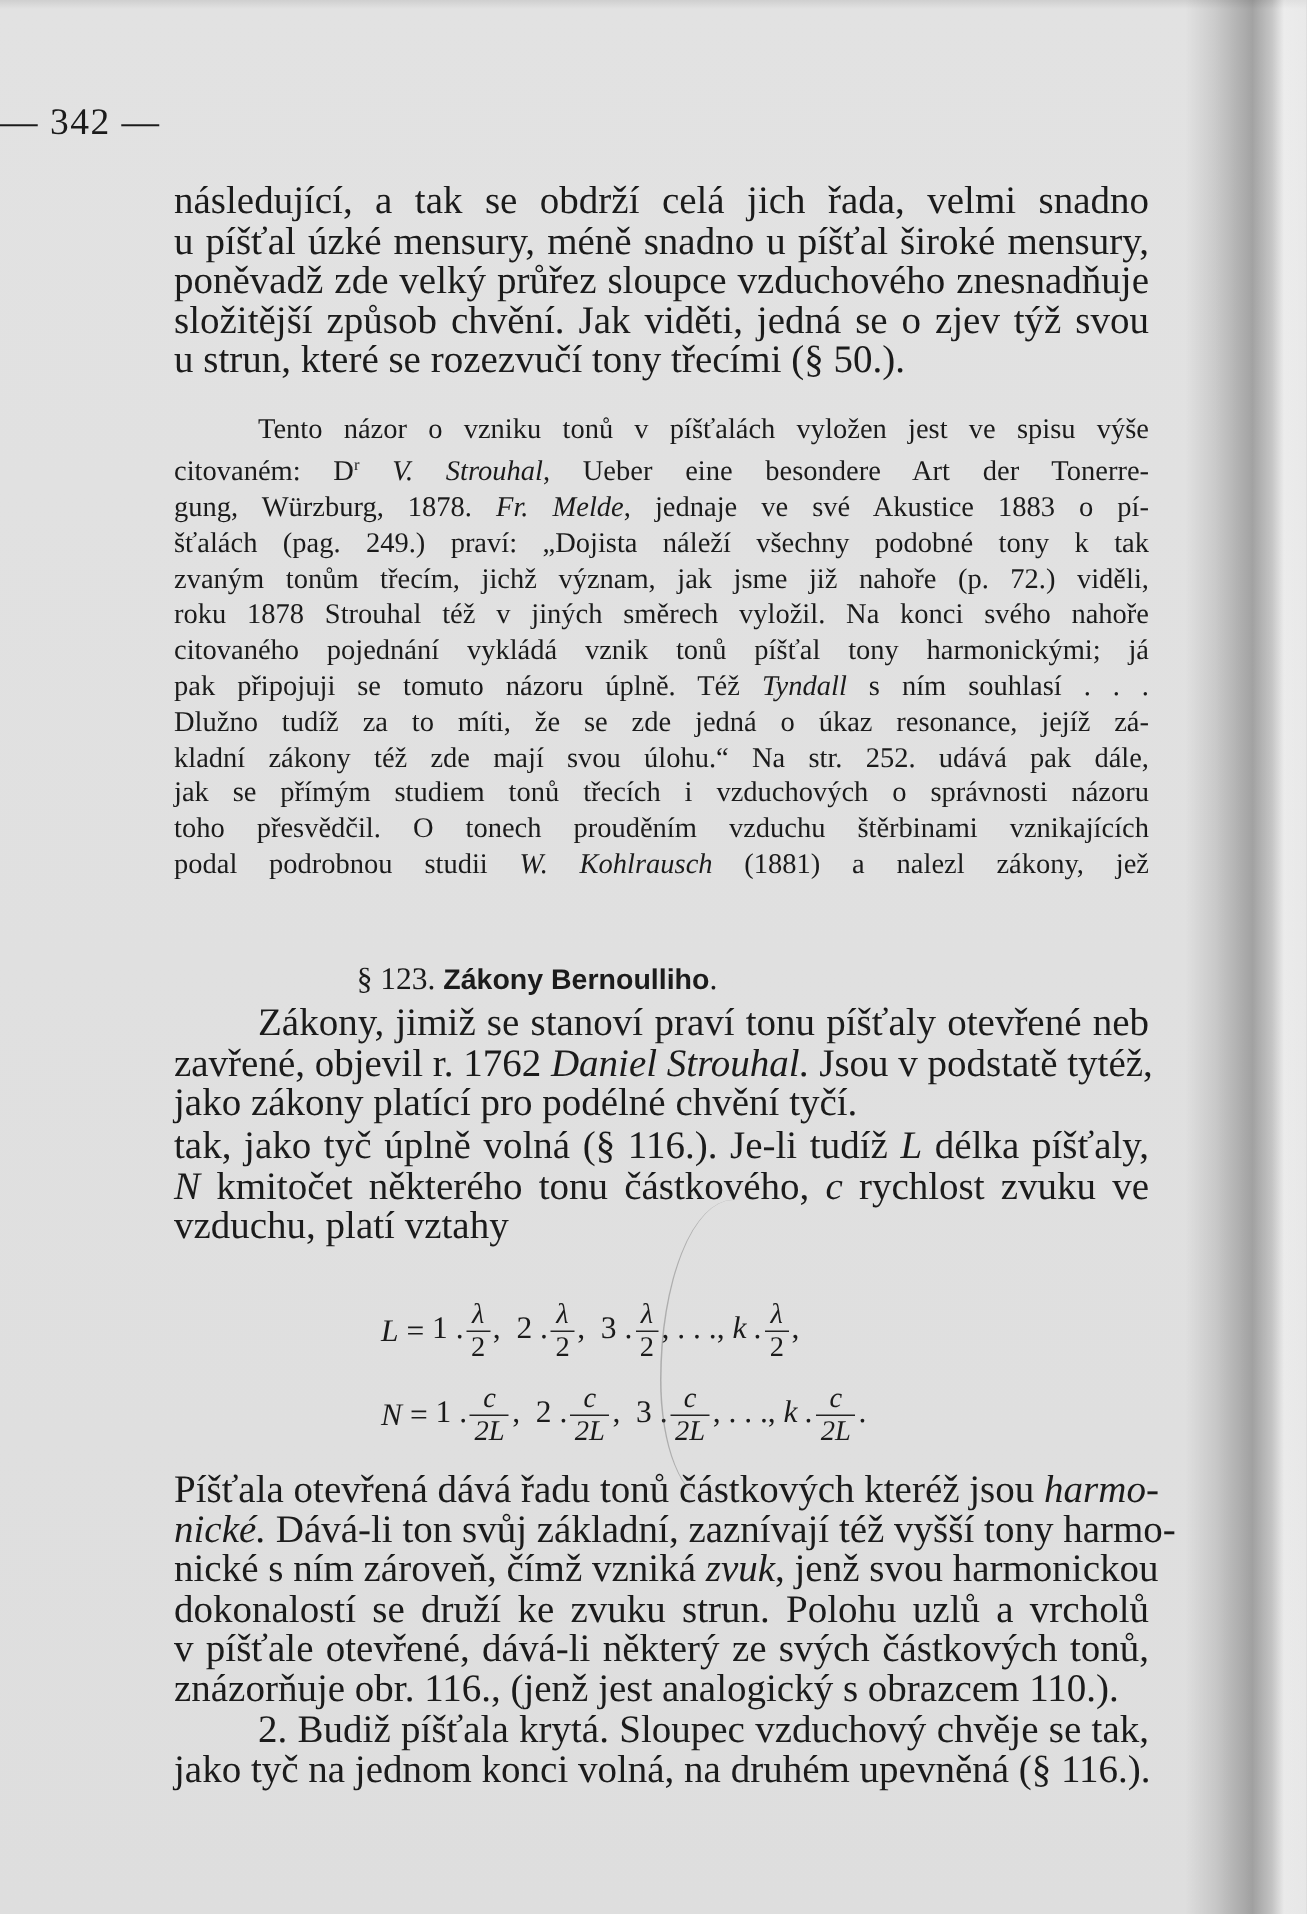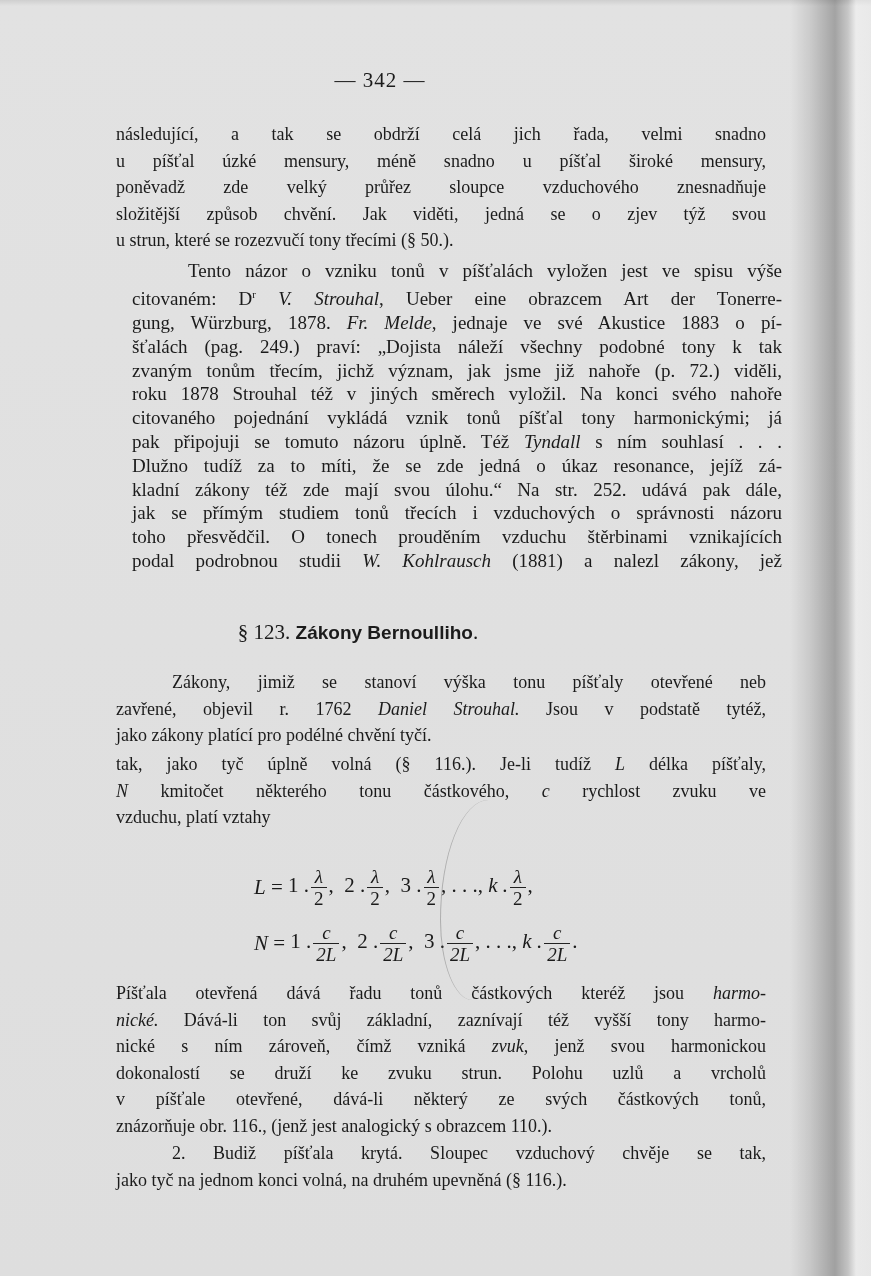--- a/index.html
+++ b/index.html
@@ -28,49 +28,49 @@
           rgba(0,0,0,0.12) 848px,
           rgba(255,255,255,0.35) 856px,
           rgba(240,240,240,0.5) 871px),
         linear-gradient(to bottom, #cfcfcf 0px, #e2e2e2 6px, #dedede 1276px);
     }
     .header {
       position: absolute;
       top: 68px;
       left: 0;
       width: 760px;
-      text-align: center;
-      font-size: 21px;
+      text-align: left;
+      font-size: 25px;
       letter-spacing: 1px;
     }
     .text {
       position: absolute;
       left: 116px;
       width: 650px;
-      font-size: 18px;
+      font-size: 26px;
       line-height: 26.6px;
       text-align: justify;
       text-align-last: auto;
     }
     .line {
       display: block;
       white-space: nowrap;
       text-align: justify;
       text-align-last: justify;
     }
     .line.last { text-align-last: left; }
     .indent { padding-left: 56px; }
     .small {
       font-size: 19px;
       line-height: 23.8px;
     }
     i, .it { font-style: italic; }
     .heading {
       position: absolute;
-      top: 620px;
+      top: 640px;
       left: 0;
       width: 716px;
       text-align: center;
       font-size: 21px;
     }
     .heading .title {
       font-family: "Liberation Sans", "DejaVu Sans", sans-serif;
       font-weight: bold;
       font-size: 19px;
     }
@@ -113,43 +113,43 @@
   <div class="header">— 342 —</div>
 
   <div class="text" style="top:121px;">
     <span class="line">následující, a tak se obdrží celá jich řada, velmi snadno</span>
     <span class="line">u píšťal úzké mensury, méně snadno u píšťal široké mensury,</span>
     <span class="line">poněvadž zde velký průřez sloupce vzduchového znesnadňuje</span>
     <span class="line">složitější způsob chvění. Jak viděti, jedná se o zjev týž svou</span>
     <span class="line last">u strun, které se rozezvučí tony třecími (§ 50.).</span>
   </div>
 
-  <div class="text small" style="top:259px;margin-left:16px;">
+  <div class="text small" style="top:275px;">
     <span class="line indent">Tento názor o vzniku tonů v píšťalách vyložen jest ve spisu výše</span>
-    <span class="line"><span>citovaném: D</span><sup style="font-size:11px">r</sup> <i>V. Strouhal</i><span>, Ueber eine obrazcem Art der Tonerre-</span></span>
+    <span class="line"><span>citovaném: D</span><sup style="font-size:11px">r</sup> <i>V. Strouhal</i><span>, Ueber eine besondere Art der Tonerre-</span></span>
     <span class="line"><span>gung, Würzburg, 1878. </span><i>Fr. Melde</i><span>, jednaje ve své Akustice 1883 o pí-</span></span>
     <span class="line">šťalách (pag. 249.) praví: „Dojista náleží všechny podobné tony k tak</span>
     <span class="line">zvaným tonům třecím, jichž význam, jak jsme již nahoře (p. 72.) viděli,</span>
     <span class="line">roku 1878 Strouhal též v jiných směrech vyložil. Na konci svého nahoře</span>
     <span class="line">citovaného pojednání vykládá vznik tonů píšťal tony harmonickými; já</span>
     <span class="line"><span>pak připojuji se tomuto názoru úplně. Též </span><i>Tyndall</i><span> s ním souhlasí . . .</span></span>
     <span class="line">Dlužno tudíž za to míti, že se zde jedná o úkaz resonance, jejíž zá-</span>
     <span class="line">kladní zákony též zde mají svou úlohu.“ Na str. 252. udává pak dále,</span>
     <span class="line">jak se přímým studiem tonů třecích i vzduchových o správnosti názoru</span>
     <span class="line">toho přesvědčil. O tonech prouděním vzduchu štěrbinami vznikajících</span>
     <span class="line"><span>podal podrobnou studii </span><i>W. Kohlrausch</i><span> (1881) a nalezl zákony, jež</span></span>
   </div>
 
   <div class="heading">
     <span>§ 123.</span>
     <span class="title">Zákony Bernoulliho</span><span>.</span>
   </div>
 
   <div class="text" style="top:669px;">
-    <span class="line indent">Zákony, jimiž se stanoví výška tonu píšťaly otevřené neb</span>
+    <span class="line indent">Zákony, jimiž se stanoví praví tonu píšťaly otevřené neb</span>
     <span class="line"><span>zavřené, objevil r. 1762 </span><i>Daniel Strouhal.</i><span> Jsou v podstatě tytéž,</span></span>
     <span class="line last">jako zákony platící pro podélné chvění tyčí.</span>
   </div>
 
   <div class="text" style="top:751px;">
     <span class="line"><span>tak, jako tyč úplně volná (§ 116.). Je-li tudíž </span><i>L</i><span> délka píšťaly,</span></span>
     <span class="line"><i>N</i><span> kmitočet některého tonu částkového, </span><i>c</i><span> rychlost zvuku ve</span></span>
     <span class="line last">vzduchu, platí vztahy</span>
   </div>
 

